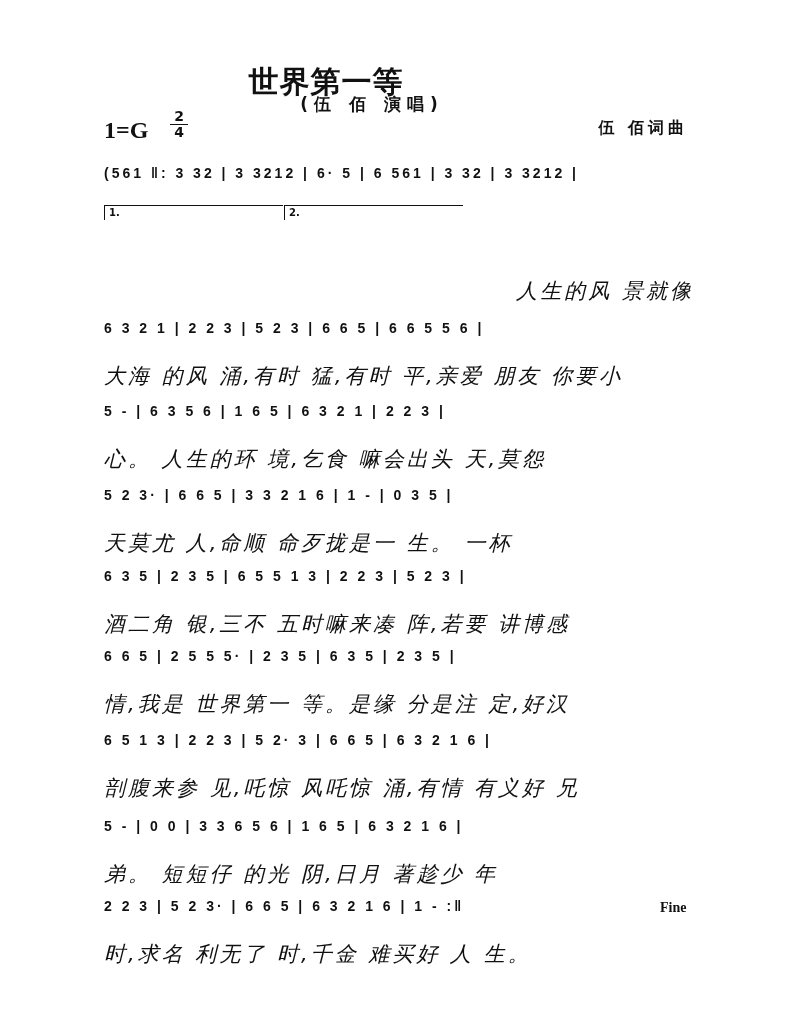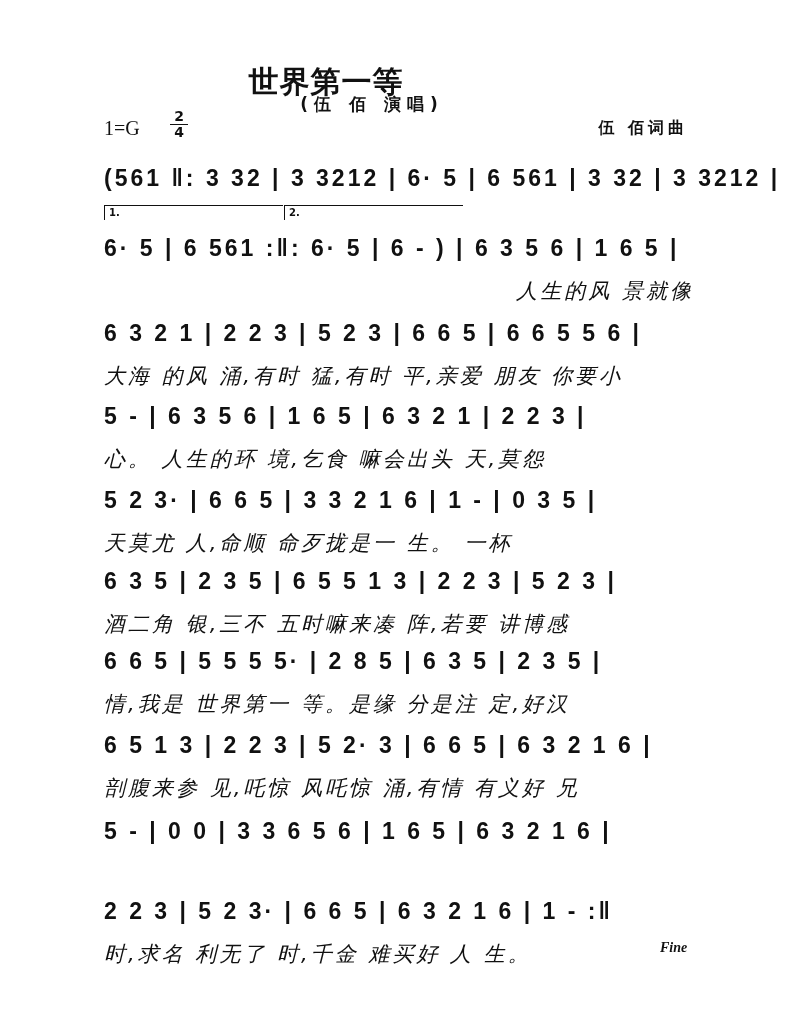--- a/index.html
+++ b/index.html
@@ -1,29 +1,29 @@
 <!DOCTYPE html>
 <html><head>
 <meta charset="utf-8">
 <style>
   html,body{margin:0;padding:0;background:#fff;}
   body{width:792px;height:1024px;position:relative;overflow:hidden;color:#111;
        font-family:"DejaVu Sans","Liberation Sans",sans-serif;}
   .title{position:absolute;left:0;width:652px;top:62px;text-align:center;font-size:30px;font-weight:bold;letter-spacing:1px;}
   .subtitle{position:absolute;left:0;width:744px;top:93px;text-align:center;font-size:17px;font-weight:bold;letter-spacing:6px;}
-  .key{position:absolute;left:104px;top:117px;font-family:"Liberation Serif",serif;font-size:20px;font-weight:normal;}
+  .key{position:absolute;left:104px;top:117px;font-family:"Liberation Serif",serif;font-size:24px;font-weight:bold;}
   .timesig{position:absolute;left:170px;top:110px;font-size:14px;font-weight:bold;line-height:13px;text-align:center;width:18px;}
   .timesig .bar{border-top:1.5px solid #111;margin:1px 0;}
   .credit{position:absolute;right:104px;top:118px;font-size:16px;letter-spacing:4px;font-weight:bold;}
   .row{position:absolute;left:104px;width:590px;height:70px;}
   .notes{position:absolute;left:0;top:0;width:590px;height:36px;white-space:nowrap;
-         font-family:"Liberation Sans",sans-serif;font-size:23px;font-weight:bold;letter-spacing:3px;}
+         font-family:"Liberation Sans",sans-serif;font-size:14px;font-weight:bold;letter-spacing:3px;}
   .lyrics{position:absolute;left:0;top:42px;width:590px;font-size:21px;white-space:nowrap;letter-spacing:3px;font-style:italic;}
   .volta{position:absolute;top:205px;height:14px;border-top:1.5px solid #111;border-left:1.5px solid #111;font-size:10px;font-weight:bold;padding-left:4px;line-height:14px;}
-  .fine{position:absolute;left:660px;top:940px;font-family:"Liberation Serif",serif;font-style:italic;font-weight:bold;font-size:14px;}
+  .fine{position:absolute;left:660px;top:900px;font-family:"Liberation Serif",serif;font-weight:bold;font-size:14px;}
 </style>
 </head>
 <body>
 
 <div class="title">世界第一等</div>
 <div class="subtitle">(伍 佰 演唱)</div>
 <div class="key">1=G</div>
 <div class="timesig">
   <div>2</div>
   <div class="bar"></div>
@@ -32,48 +32,48 @@
 <div class="credit">伍 佰词曲</div>
 
 <div class="volta" style="left:104px;width:174px;">1.</div>
 <div class="volta" style="left:284px;width:174px;">2.</div>
 
 <div class="row" style="top:165px;">
   <div class="notes">(561 ‖: 3 32 | 3 3212 | 6· 5 | 6 561 | 3 32 | 3 3212 |</div>
   <div class="lyrics"></div>
 </div>
 <div class="row" style="top:235px;">
-  <div class="notes">6· 5 | 6 561 :‖: 6· 5 | 6 - ) | 6 3 5 6 | 1 6 5 |</div>
   <div class="lyrics" style="text-align:right;">人生的风 景就像</div>
 </div>
 <div class="row" style="top:320px;">
   <div class="notes">6 3 2 1 | 2 2 3 | 5 2 3 | 6 6 5 | 6 6 5 5 6 |</div>
   <div class="lyrics">大海 的风 涌,有时 猛,有时 平,亲爱 朋友 你要小</div>
 </div>
 <div class="row" style="top:403px;">
   <div class="notes">5 - | 6 3 5 6 | 1 6 5 | 6 3 2 1 | 2 2 3 |</div>
   <div class="lyrics">心。 人生的环 境,乞食 嘛会出头 天,莫怨</div>
 </div>
 <div class="row" style="top:487px;">
   <div class="notes">5 2 3· | 6 6 5 | 3 3 2 1 6 | 1 - | 0 3 5 |</div>
   <div class="lyrics">天莫尤 人,命顺 命歹拢是一 生。 一杯</div>
 </div>
 <div class="row" style="top:568px;">
   <div class="notes">6 3 5 | 2 3 5 | 6 5 5 1 3 | 2 2 3 | 5 2 3 |</div>
   <div class="lyrics">酒二角 银,三不 五时嘛来凑 阵,若要 讲博感</div>
 </div>
 <div class="row" style="top:648px;">
-  <div class="notes">6 6 5 | 5 5 5 5· | 2 8 5 | 6 3 5 | 2 3 5 |</div>
+  <div class="notes">6 6 5 | 2 5 5 5· | 2 3 5 | 6 3 5 | 2 3 5 |</div>
   <div class="lyrics">情,我是 世界第一 等。是缘 分是注 定,好汉</div>
 </div>
 <div class="row" style="top:732px;">
   <div class="notes">6 5 1 3 | 2 2 3 | 5 2· 3 | 6 6 5 | 6 3 2 1 6 |</div>
   <div class="lyrics">剖腹来参 见,吒惊 风吒惊 涌,有情 有义好 兄</div>
 </div>
 <div class="row" style="top:818px;">
   <div class="notes">5 - | 0 0 | 3 3 6 5 6 | 1 6 5 | 6 3 2 1 6 |</div>
+  <div class="lyrics">弟。 短短仔 的光 阴,日月 著趁少 年</div>
 </div>
 <div class="row" style="top:898px;">
   <div class="notes">2 2 3 | 5 2 3· | 6 6 5 | 6 3 2 1 6 | 1 - :‖</div>
   <div class="lyrics">时,求名 利无了 时,千金 难买好 人 生。</div>
 </div>
 
 <div class="fine">Fine</div>
 
 </body></html>

